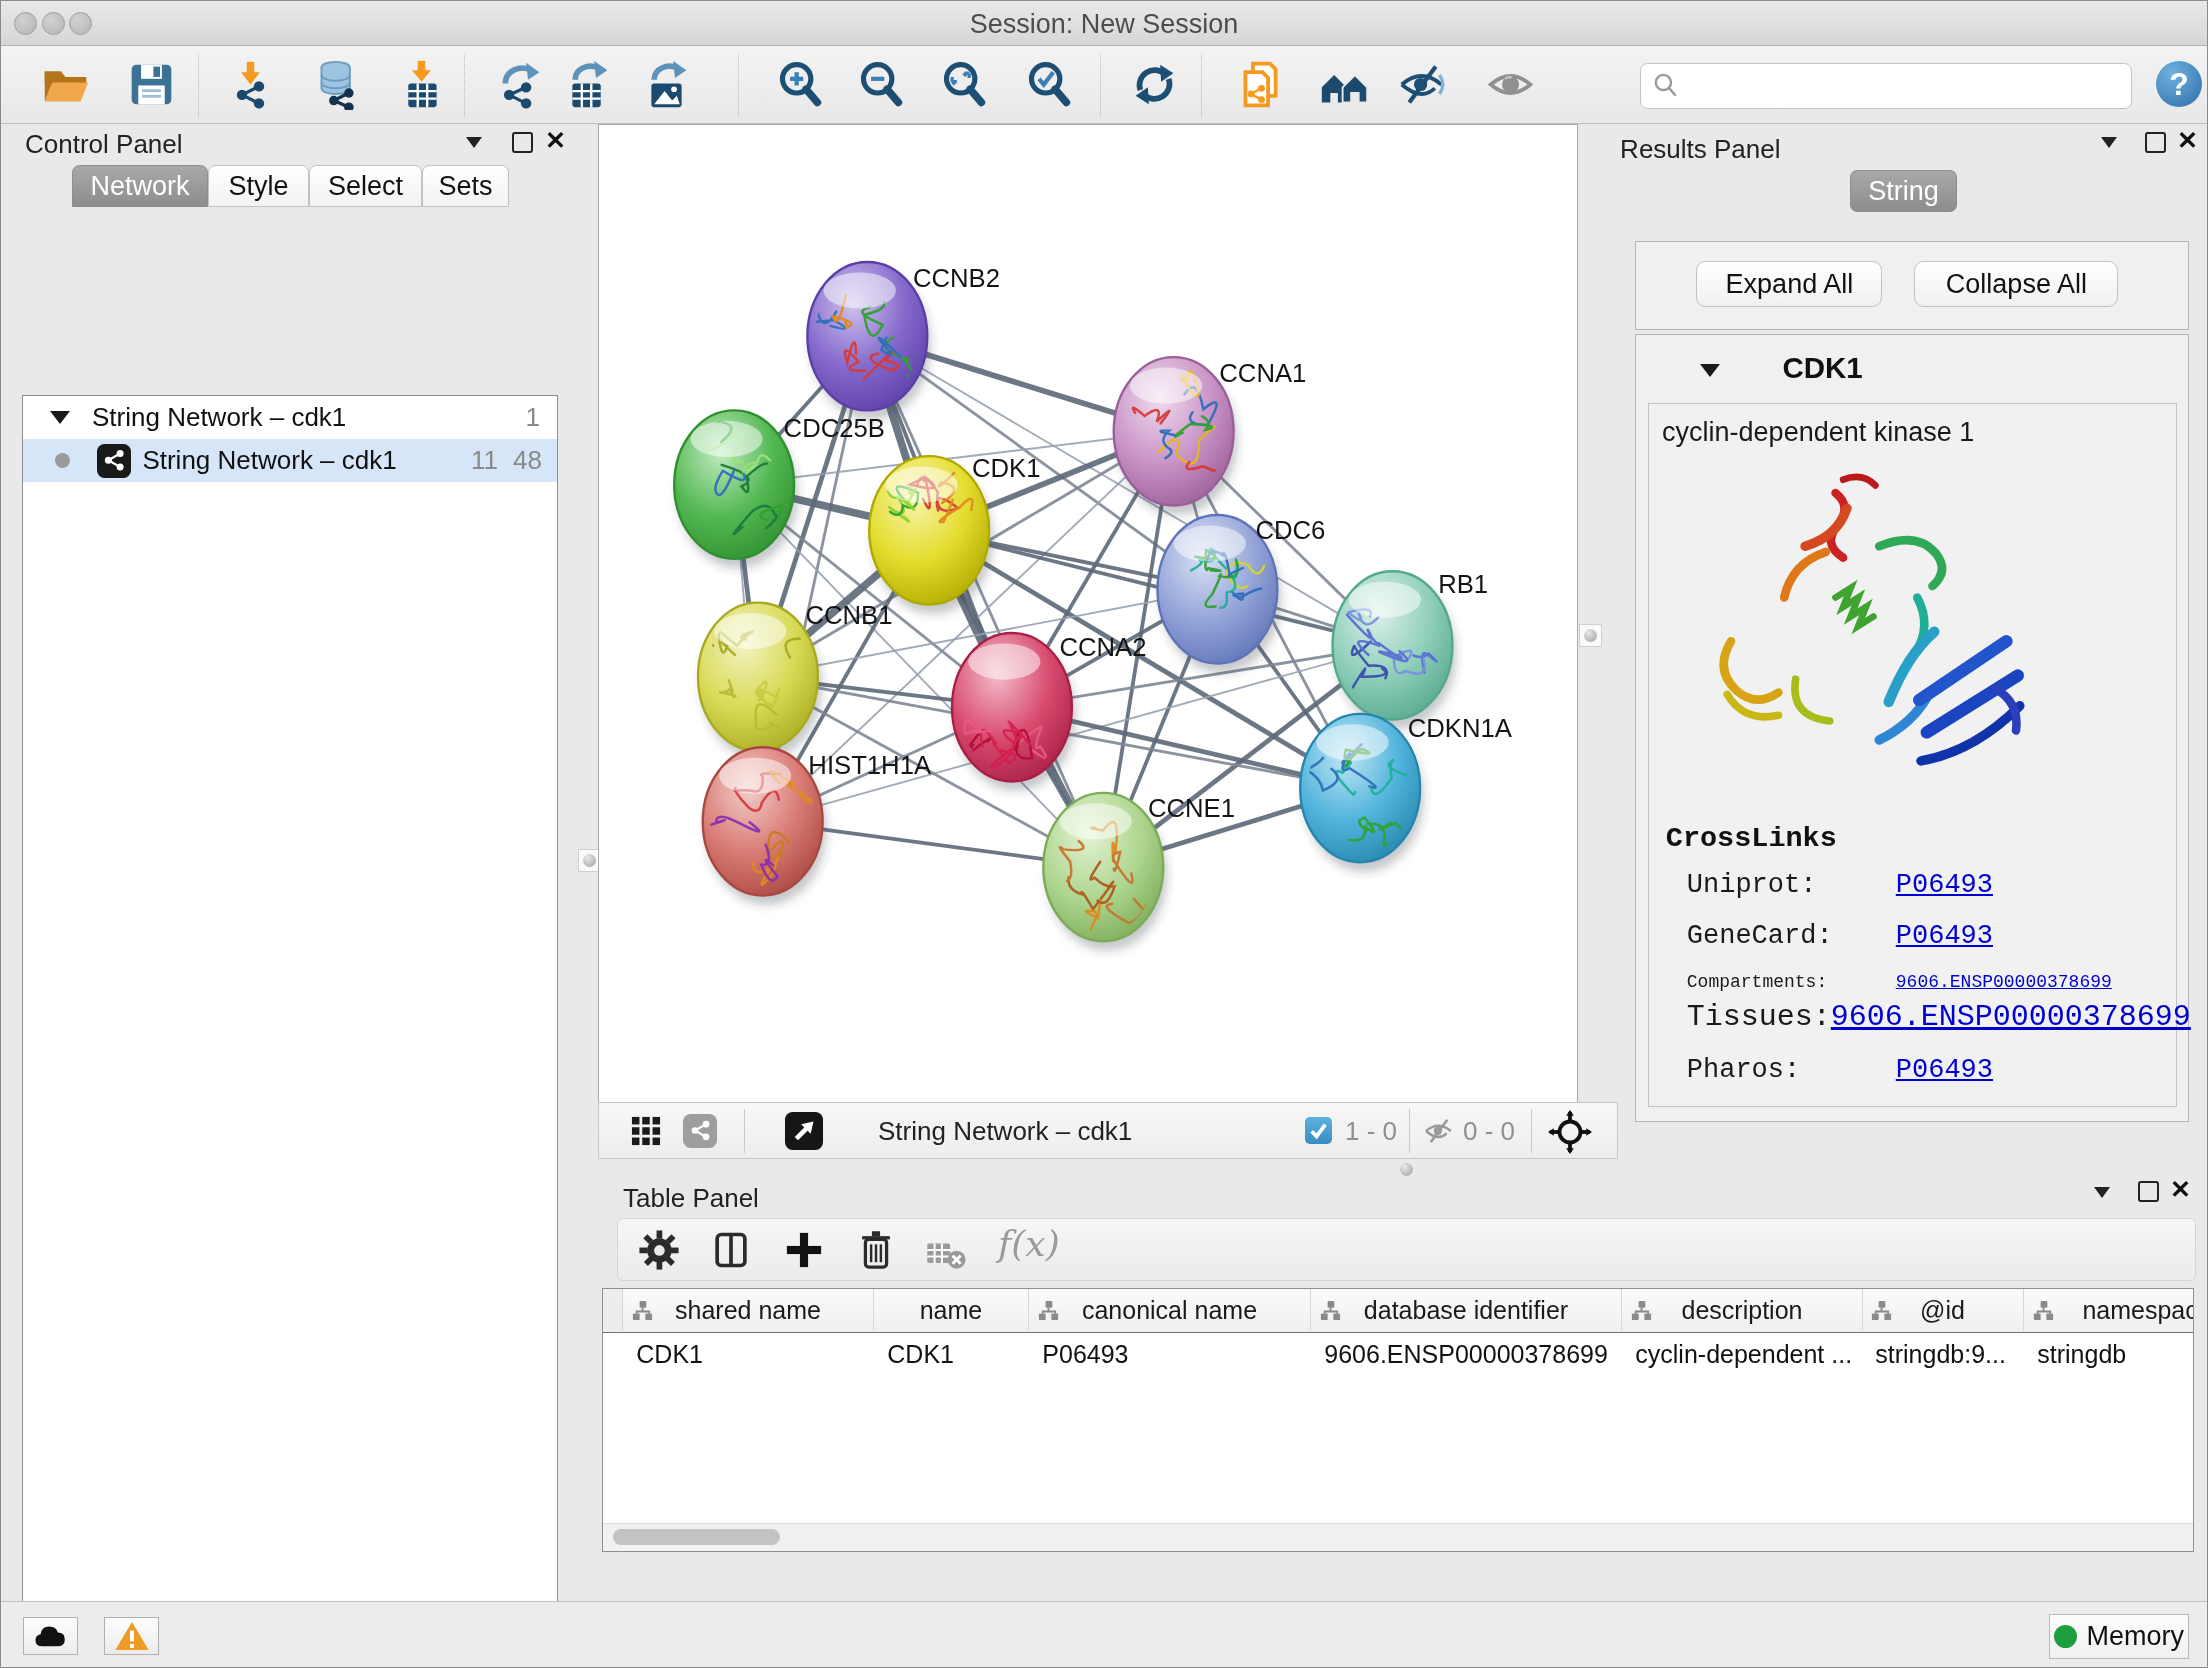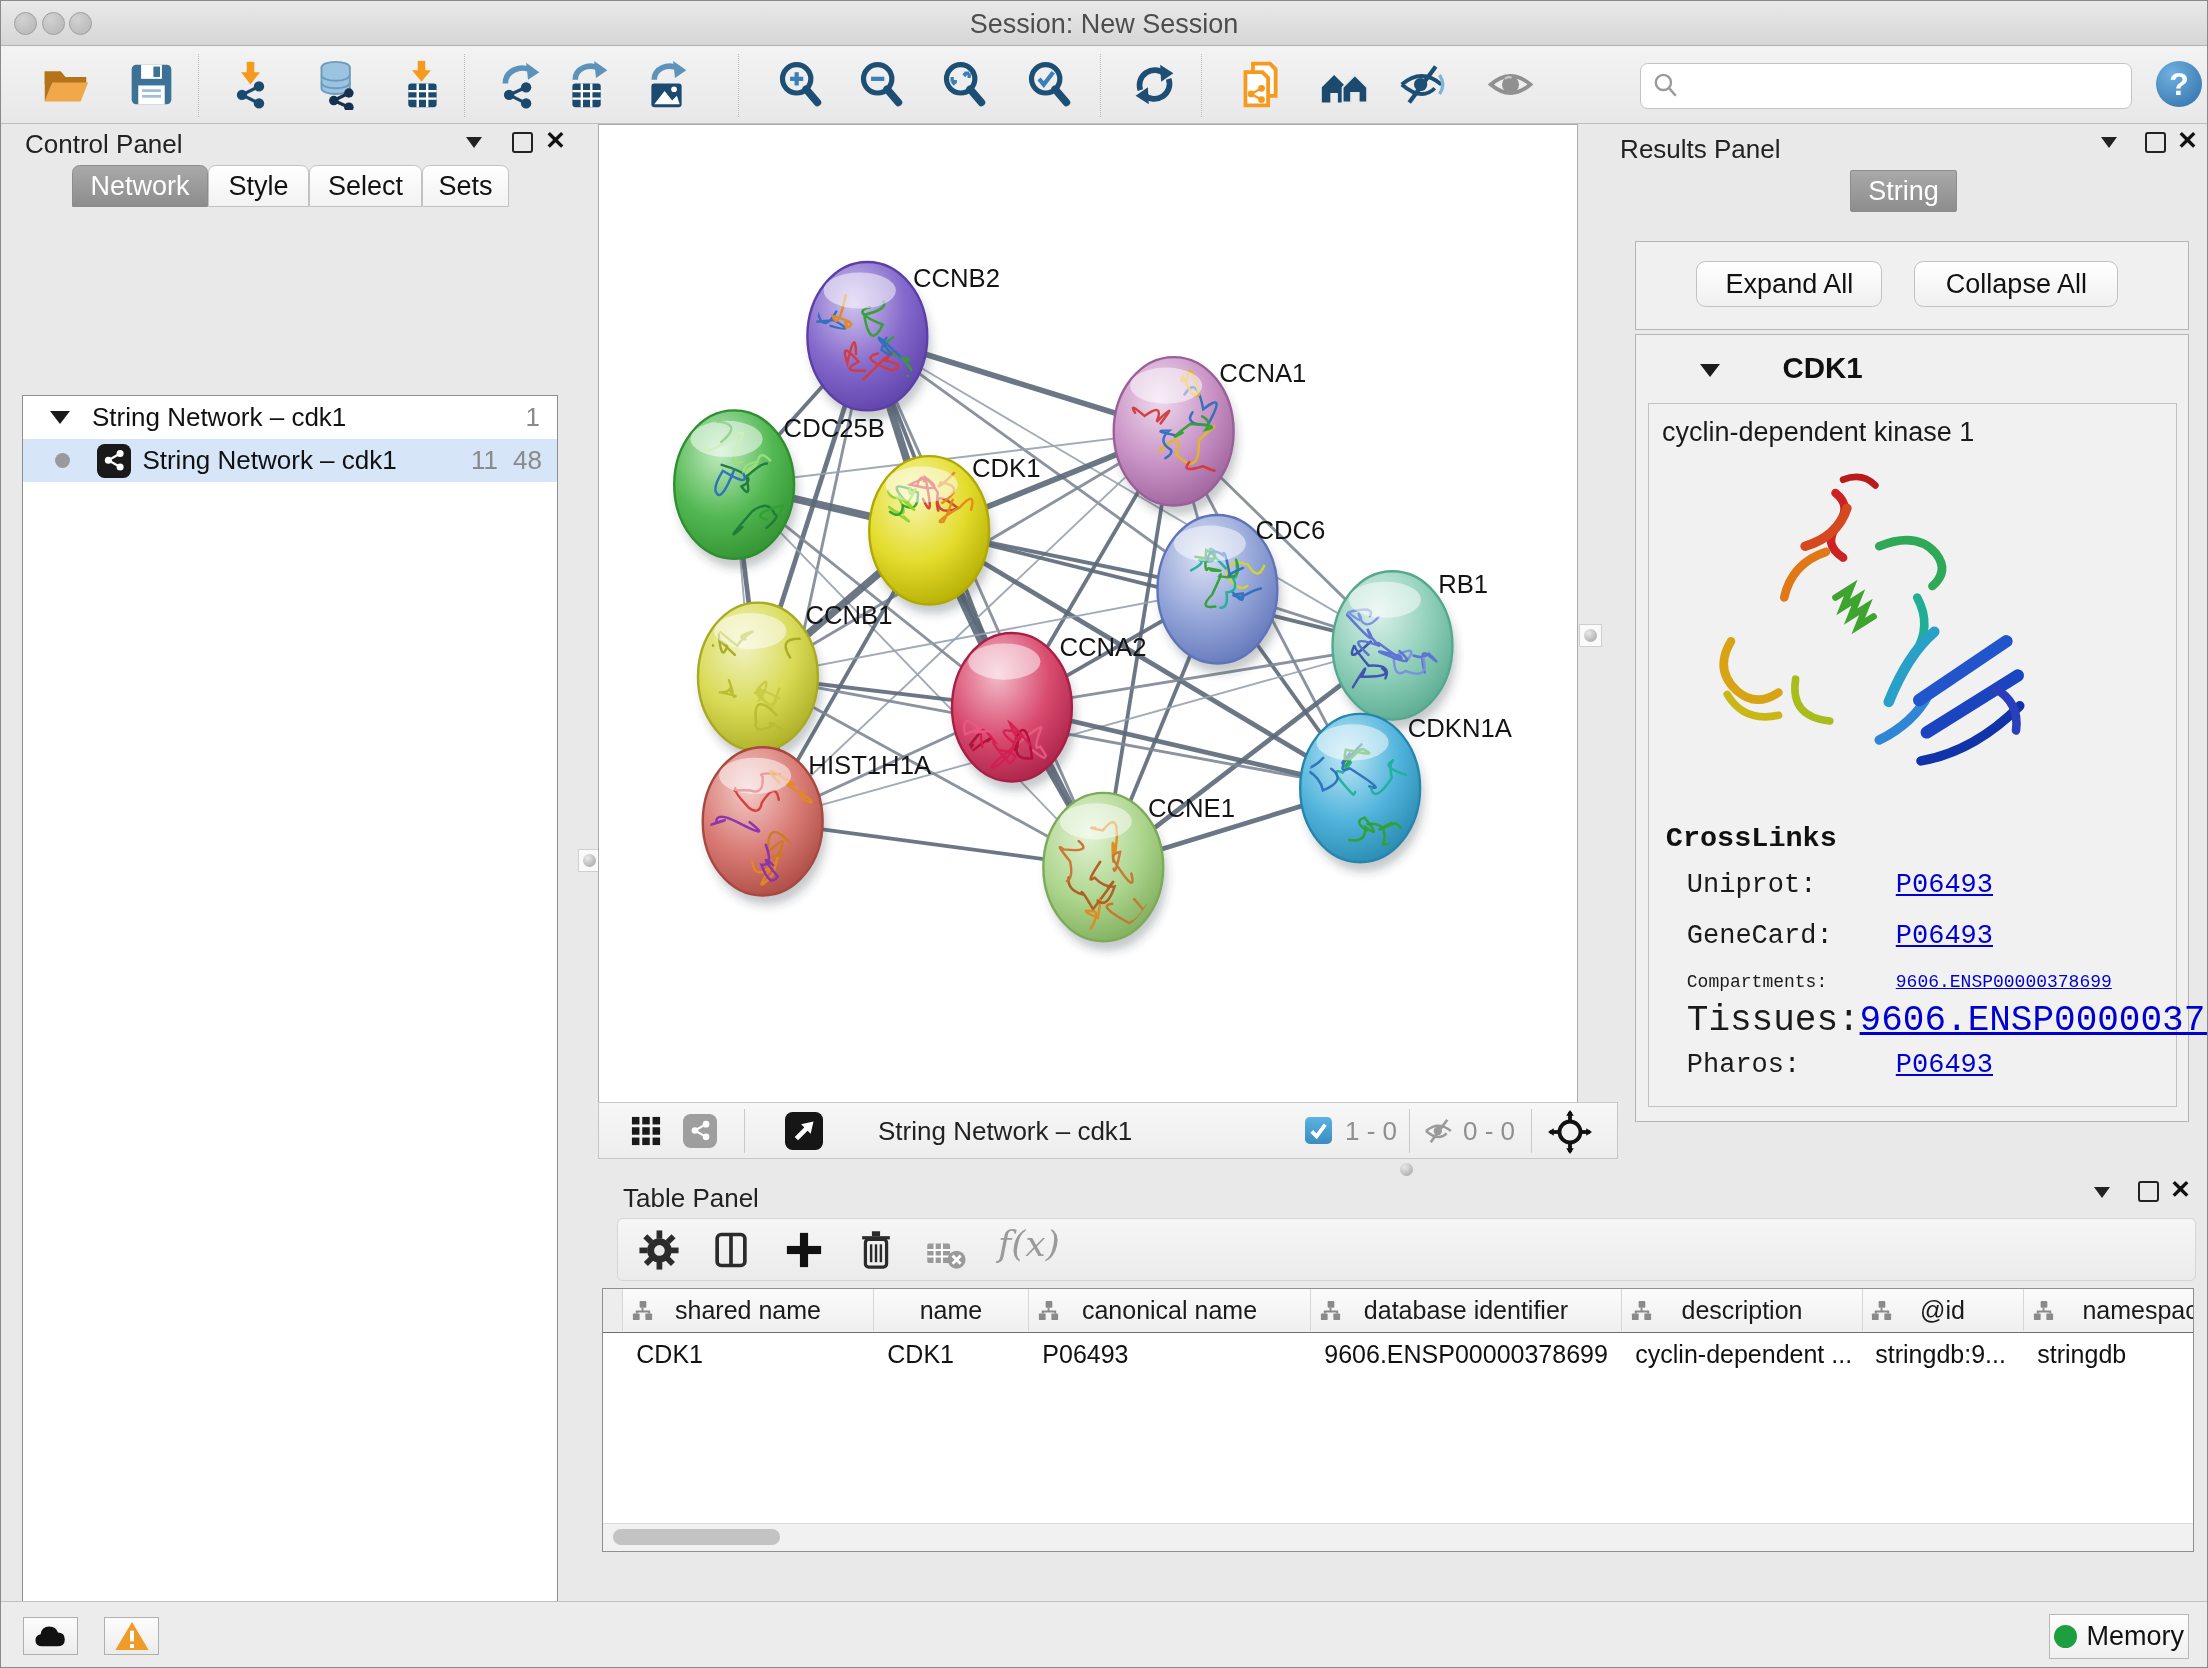--- a/index.html
+++ b/index.html
@@ -650,21 +650,21 @@
         <polygon points="0,23 6,19 6,27" fill="#111"></polygon>
         <polygon points="46,23 40,19 40,27" fill="#111"></polygon>
       </svg>
   </div>
 
   <div class="results-panel">
     <div style="position:absolute;left:-2.9px;top:9.5px" class="panel-title">Results Panel</div>
     <span class="wc-min" style="position:absolute;left:478px;top:13.3px"></span>
     <span class="wc-float" style="position:absolute;left:522px;top:7.6px"></span>
     <span class="wc-close" style="position:absolute;left:554px;top:6.7px">✕</span>
-    <div class="tabbtn sel" style="position:absolute;left:227px;top:46px;width:107px;border-radius:2px">String</div>
+    <div class="tabbtn sel" style="position:absolute;left:227px;top:46px;width:107px;border-radius:7px">String</div>
 
     <div class="rp-box" style="left:12.4px;top:117px;width:554px;height:89px">
       <div class="rp-btn" style="left:60px;top:19px;width:184px">Expand All</div>
       <div class="rp-btn" style="left:278px;top:19px;width:202px">Collapse All</div>
     </div>
 
     <div class="rp-box" style="left:12.4px;top:210px;width:554px;height:788px">
       <span class="caret" style="position:absolute;left:64px;top:28.5px"></span>
       <span style="position:absolute;left:146px;top:16px;font-size:29.5px;font-weight:bold;color:#111">CDK1</span>
       <div style="position:absolute;left:11.4px;top:68px;width:529px;height:704px;background:#f1f1f1;border:1.9px solid #c2c2c2;box-sizing:border-box">
@@ -696,21 +696,21 @@
               <span class="xlink">P06493</span>
             </div>
             <div style="display:flex;margin-bottom:21px;font-size:27px" class="serif">
               <span style="width:209px;color:#1a1a1a">GeneCard:</span>
               <span class="xlink">P06493</span>
             </div>
             <div style="display:flex;margin-bottom:8px;font-size:18px" class="serif">
               <span style="width:209px;color:#1a1a1a">Compartments:</span>
               <span class="xlink">9606.ENSP00000378699</span>
             </div>
-            <div style="display:flex;margin-bottom:9px;font-size:36px" class="serif">
+            <div style="display:flex;margin-bottom:21px;font-size:30px" class="serif">
               <span style="width:209px;color:#1a1a1a">Tissues:</span>
               <span class="xlink">9606.ENSP00000378699</span>
             </div>
             <div style="display:flex;margin-bottom:21px;font-size:27px" class="serif">
               <span style="width:209px;color:#1a1a1a">Pharos:</span>
               <span class="xlink">P06493</span>
             </div>
           </div>
       </div>
     </div>

